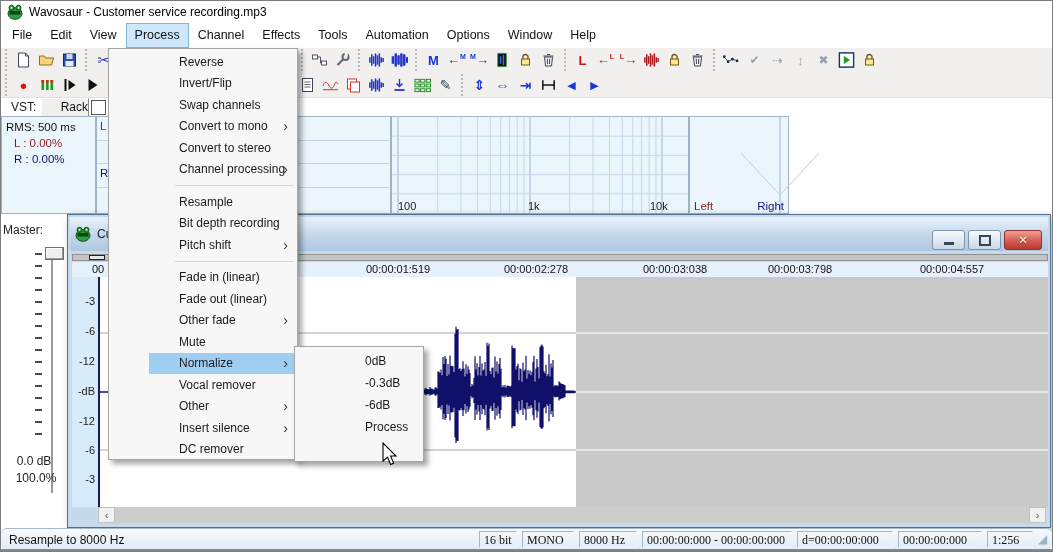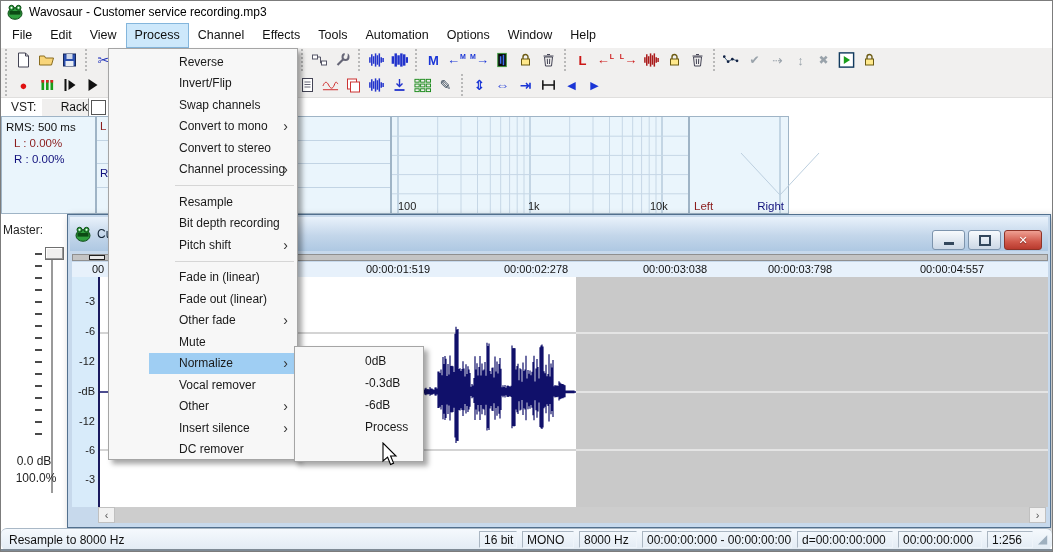--- a/index.html
+++ b/index.html
@@ -70,21 +70,21 @@
   .wavearea{position:absolute;left:30px;top:62px;width:948px;height:230px;background:#fff;border-left:2px solid #1a1a5e;}
   .hscroll{position:absolute;left:30px;top:292px;width:948px;height:16px;background:#cdcdcd;display:flex;}
   .scroll-btn{width:17px;height:16px;background:#f1f1f1;border:1px solid #c0c0c0;box-sizing:border-box;
               display:flex;align-items:center;justify-content:center;font-size:11px;color:#555;}
   .hscroll .right{position:absolute;right:0;}
   
   .statusbar{position:absolute;left:0;top:527px;width:100%;height:21px;background:linear-gradient(#f5f9fd,#e2ebf4);
              border-top:1px solid #a9b8c6;display:flex;align-items:center;z-index:3;border-radius:6px;}
   .status-msg{flex:1;padding-left:8px;font-size:12px;color:#111;}
   .status-cell{height:17px;line-height:16px;font-size:12px;color:#111;padding:0 4px;margin-right:5px;white-space:nowrap;overflow:hidden;
-               border:1px solid;border-color:#aab6c2 #eef4fa #eef4fa #aab6c2;box-sizing:border-box;}
+               border:1px solid;border-color:#aab6c2 #eef4fa #eef4fa #aab6c2;box-sizing:border-box;font-family:Liberation Serif, serif;}
   .grip{width:14px;height:17px;color:#9fb0bf;font-size:12px;line-height:17px;}
   .bottom-strip{position:absolute;left:0;top:548px;width:100%;height:4px;background:#7e8a95;z-index:4;}
   
   .menu{position:absolute;background:#f7f7f7;border:1px solid #a5a5a5;box-shadow:4px 4px 5px rgba(0,0,0,.35);z-index:10;padding-left:40px;}
   #process-menu{left:107px;top:47px;width:190px;height:412px;padding-top:2px;box-sizing:border-box;}
   #normalize-submenu{left:293px;top:345px;width:130px;height:116px;padding-top:3px;box-sizing:border-box;z-index:11;}
   .pm-item{height:21.5px;display:flex;align-items:center;padding:0 8px 0 30px;font-size:12px;color:#1a1a1a;position:relative;}
   .pm-item.hl{background:#9fcef3;}
   .pm-arrow{position:absolute;right:9px;font-size:14px;color:#333;}
   .pm-sep{height:11px;position:relative;}

